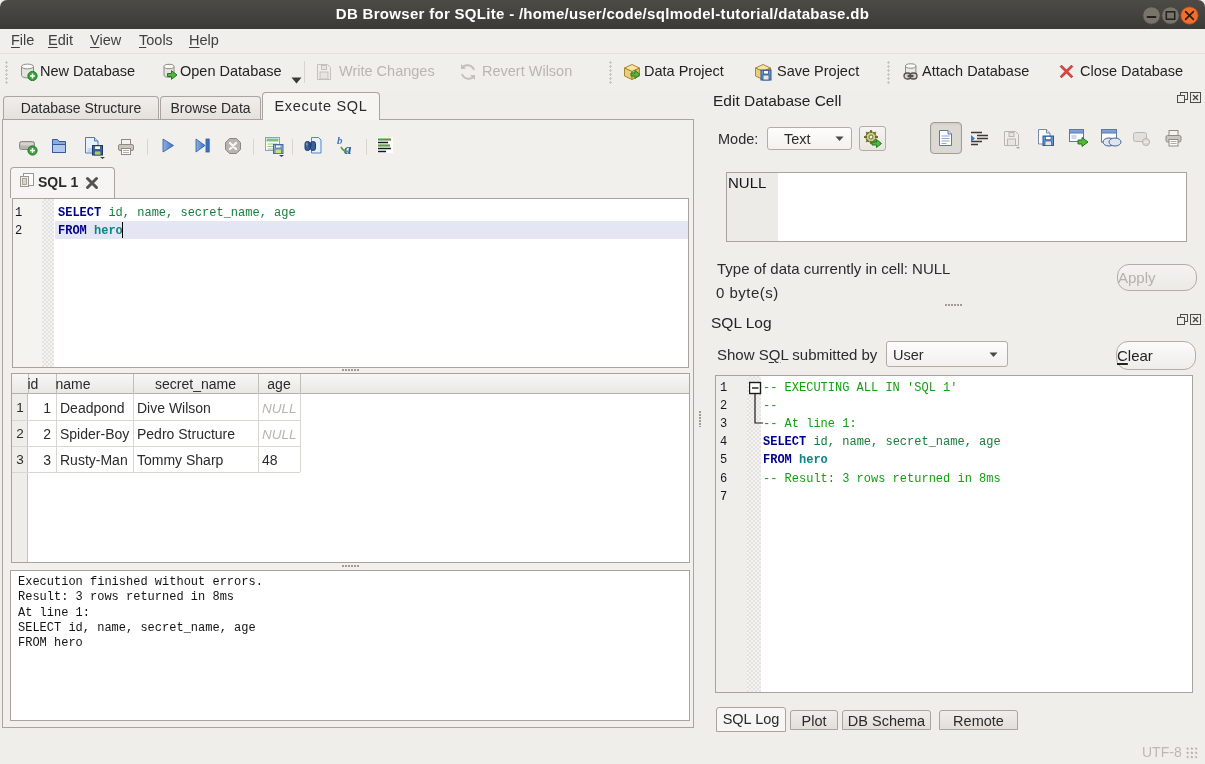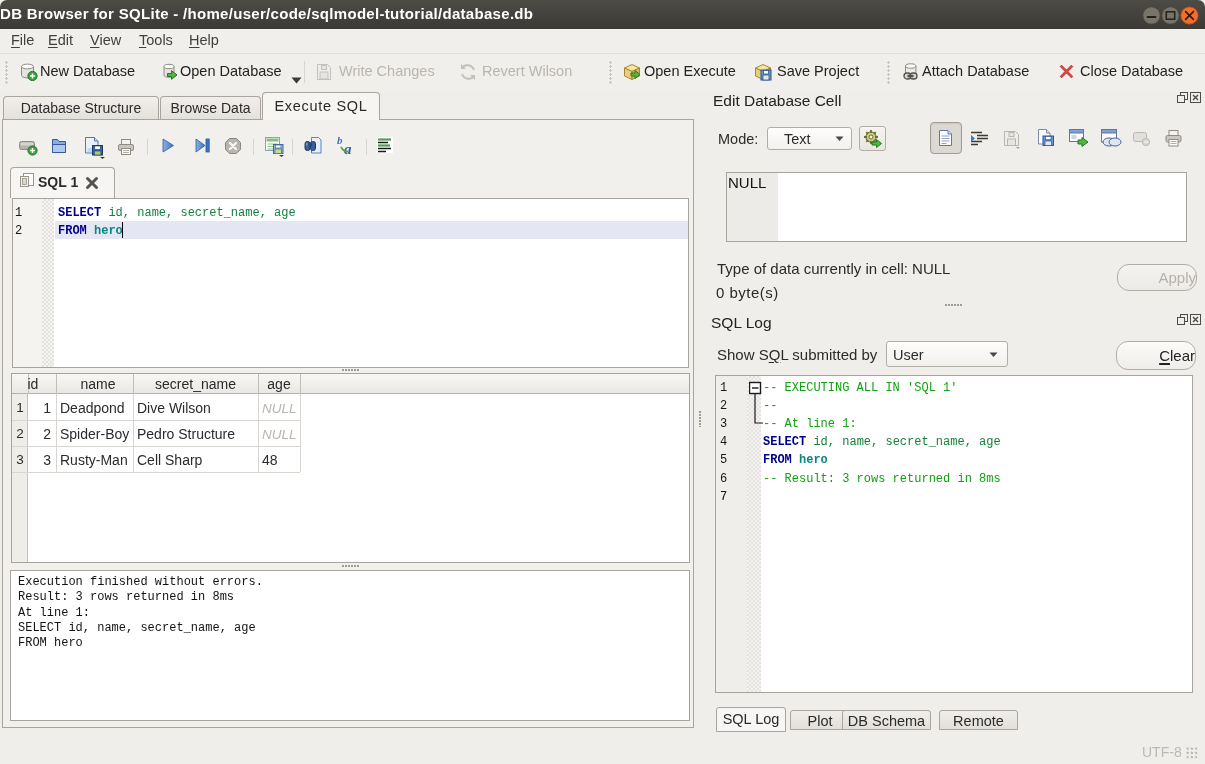--- a/index.html
+++ b/index.html
@@ -1,19 +1,19 @@
 <!DOCTYPE html>
 <html><head><meta charset="utf-8"><style>
 *{margin:0;padding:0;box-sizing:border-box}
 html,body{width:1205px;height:764px;overflow:hidden}
 body{font-family:"Liberation Sans",sans-serif;background:#f0eeea;position:relative;font-size:13px;color:#2b2b2b}
 .abs{position:absolute}
 
 #titlebar{left:0;top:0;width:1205px;height:29px;background:linear-gradient(#4c4b46,#3b3a36);border-radius:7px 7px 0 0;}
-#title{width:100%;color:#fff;font-weight:bold;font-size:15px;line-height:28px;letter-spacing:0.3px}
+#title{width:100%;text-align:center;color:#fff;font-weight:bold;font-size:15px;line-height:28px;letter-spacing:0.3px}
 
 #menubar{top:29px;left:0;width:1205px;height:25px;background:#f1efec;border-bottom:1px solid #e4e1dd}
 .menuitem{top:31.5px;font-size:14.5px;color:#404040}
 .menuitem u{text-decoration-thickness:1px;text-underline-offset:2px}
 
 #toolbar{top:54px;left:0;width:1205px;height:37px;background:#f1efec}
 .tbtxt{top:62.5px;font-size:14.5px;color:#232323;white-space:nowrap}
 .tbtxt.dis{color:#b9b5af}
 .grip{top:61px;width:4px;height:24px;background-image:radial-gradient(circle at 1.5px 1.5px,#c9c5bf 1px,transparent 1.2px);background-size:4px 4px}
 .tsep{top:61px;width:1px;height:22px;background:#d8d4cf}
@@ -26,21 +26,21 @@
 
 .cm{font-family:"Liberation Mono",monospace;font-size:12px;white-space:pre}
 .kw{color:#00008e;font-weight:bold}
 .idf{color:#15803d}
 .tbl{color:#0e8585;font-weight:bold}
 .cmt{color:#13a113}
 body{--x:0}
 
 .docktitle{font-size:15.5px;color:#232323}
 .sel{border:1px solid #b2ada6;border-radius:3px;background:linear-gradient(#fdfdfc,#f3f1ee);font-size:14.5px}
-.btn{border:1px solid #b2ada6;border-radius:12px;background:linear-gradient(#fcfbfa,#efedea);text-align:right;font-size:15px}
+.btn{border:1px solid #b2ada6;border-radius:12px;background:linear-gradient(#fcfbfa,#efedea);text-align:left;font-size:15px}
 .checker{background-image:conic-gradient(#e5e3e0 25%,#f4f3f1 0 50%,#e5e3e0 0 75%,#f4f3f1 0);background-size:4px 4px}
 
 .btab{top:710px;height:20px;background:linear-gradient(#f0eeeb,#e2dfda);border:1px solid #a9a49d;border-radius:3px 3px 0 0;text-align:center;font-size:14.5px;line-height:20px}
 .btab.active{top:707px;height:25px;background:#f7f6f4;line-height:23px}
 </style></head>
 <body>
 <div class="abs" id="titlebar">
     <div id="title">DB Browser for SQLite - /home/user/code/sqlmodel-tutorial/database.db</div>
   </div>
 
@@ -59,21 +59,21 @@
 <div class="abs menuitem" style="left:139px"><u>T</u>ools</div>
 <div class="abs menuitem" style="left:189px"><u>H</u>elp</div>
 <div class="abs" id="toolbar"></div>
 <div class="abs grip" style="left:5px"></div>
 <div class="abs tbtxt" style="left:40px">New Database</div>
 <div class="abs tbtxt" style="left:180px">Open Database</div>
 <div class="abs tbtxt dis" style="left:339px">Write Changes</div>
 <div class="abs tbtxt dis" style="left:482px">Revert Wilson</div>
 <div class="abs tsep" style="left:304px"></div>
 <div class="abs grip" style="left:609px"></div>
-<div class="abs tbtxt" style="left:644px">Open Execute</div>
+<div class="abs tbtxt" style="left:644px">Data Project</div>
 <div class="abs tbtxt" style="left:777px">Save Project</div>
 <div class="abs grip" style="left:887px"></div>
 <div class="abs tbtxt" style="left:922px">Attach Database</div>
 <div class="abs tbtxt" style="left:1080px">Close Database</div>
 <svg class="abs" style="left:19px;top:63px" width="19" height="18" viewBox="0 0 19 18">
  <path d="M2.5 3.5 v9 a6 2.4 0 0 0 12 0 v-9" fill="#e6e4e0" stroke="#8f8b84"></path>
  <ellipse cx="8.5" cy="3.5" rx="6" ry="2.4" fill="#fbfbfa" stroke="#8f8b84"></ellipse>
  <circle cx="13.5" cy="13" r="4.6" fill="#3aa33a" stroke="#1d7a1d"></circle>
     <path d="M13.5 10.6 v4.8 M11.1 13 h4.8" stroke="#fff" stroke-width="1.5"></path>
 </svg>
@@ -222,21 +222,21 @@
 
 <div class="abs wframe" style="left:11px;top:373px;width:679px;height:190px"></div>
 <div class="abs" style="left:12px;top:374px;width:677px;height:20px;background:linear-gradient(#f8f7f5,#eae8e4);border-bottom:1px solid #b5b1aa"></div>
 <div class="abs" style="left:12px;top:394px;width:16px;height:168px;background:#efedea;border-right:1px solid #c5c1bb"></div>
 <div class="abs" style="left:27.5px;top:374px;width:1px;height:20px;background:#c2beb8"></div>
 <div class="abs" style="left:55.5px;top:374px;width:1px;height:20px;background:#c2beb8"></div>
 <div class="abs" style="left:132.5px;top:374px;width:1px;height:20px;background:#c2beb8"></div>
 <div class="abs" style="left:258px;top:374px;width:1px;height:20px;background:#c2beb8"></div>
 <div class="abs" style="left:299.5px;top:374px;width:1px;height:20px;background:#c2beb8"></div>
 <div class="abs" style="left:27.5px;top:376px;width:28px;font-size:14px">id</div>
-<div class="abs" style="left:55.5px;top:376px;width:60px;text-align:right;font-size:14px">name</div>
+<div class="abs" style="left:55.5px;top:376px;width:60px;text-align:left;font-size:14px">name</div>
 <div class="abs" style="left:132.5px;top:376px;width:126px;text-align:center;font-size:14px">secret_name</div>
 <div class="abs" style="left:258px;top:376px;width:42px;text-align:center;font-size:14px">age</div>
 
 <div class="abs" style="left:12px;top:419.5px;width:288px;height:1px;background:#d9d6d1"></div>
 <div class="abs" style="left:12px;top:445.5px;width:288px;height:1px;background:#d9d6d1"></div>
 <div class="abs" style="left:12px;top:471.5px;width:288px;height:1px;background:#d9d6d1"></div>
 <div class="abs" style="left:55.5px;top:394px;width:1px;height:78px;background:#d9d6d1"></div>
 <div class="abs" style="left:132.5px;top:394px;width:1px;height:78px;background:#d9d6d1"></div>
 <div class="abs" style="left:258px;top:394px;width:1px;height:78px;background:#d9d6d1"></div>
 <div class="abs" style="left:299.5px;top:394px;width:1px;height:78px;background:#d9d6d1"></div>
@@ -244,21 +244,21 @@
 <div class="abs" style="left:12px;top:426px;width:16px;text-align:center;font-size:13.5px">2</div>
 <div class="abs" style="left:12px;top:452px;width:16px;text-align:center;font-size:13.5px">3</div>
 <div class="abs" style="left:28px;top:400px;width:23px;text-align:right;font-size:14px">1</div>
 <div class="abs" style="left:28px;top:426px;width:23px;text-align:right;font-size:14px">2</div>
 <div class="abs" style="left:28px;top:452px;width:23px;text-align:right;font-size:14px">3</div>
 <div class="abs" style="left:60px;top:400px;font-size:14px">Deadpond</div>
 <div class="abs" style="left:60px;top:426px;font-size:14px">Spider-Boy</div>
 <div class="abs" style="left:60px;top:452px;font-size:14px">Rusty-Man</div>
 <div class="abs" style="left:137px;top:400px;font-size:14px">Dive Wilson</div>
 <div class="abs" style="left:137px;top:426px;font-size:14px">Pedro Structure</div>
-<div class="abs" style="left:137px;top:452px;font-size:14px">Cell Sharp</div>
+<div class="abs" style="left:137px;top:452px;font-size:14px">Tommy Sharp</div>
 <div class="abs" style="left:262px;top:400.5px;font-style:italic;color:#b9b6b1;font-size:13.5px">NULL</div>
 <div class="abs" style="left:262px;top:426.5px;font-style:italic;color:#b9b6b1;font-size:13.5px">NULL</div>
 <div class="abs" style="left:262px;top:452px;font-size:14px">48</div>
 
 <div class="abs wframe" style="left:10px;top:570px;width:680px;height:151px"></div>
 <div class="abs cm" style="left:18px;top:575px;line-height:15.3px;color:#131313">Execution finished without errors.
 Result: 3 rows returned in 8ms
 At line 1:
 SELECT id, name, secret_name, age
 FROM hero</div>
@@ -374,18 +374,18 @@
  <path d="M3 7 h6.5" stroke="#1a1a1a" stroke-width="1.4"></path>
 </svg>
 <div class="abs cm" style="left:763px;top:378.5px;line-height:18.2px"><span class="cmt">-- EXECUTING ALL IN 'SQL 1'
 --
 -- At line 1:</span>
 <span class="kw">SELECT</span> <span class="idf">id, name, secret_name, age</span>
 <span class="kw">FROM</span> <span class="tbl">hero</span>
 <span class="cmt">-- Result: 3 rows returned in 8ms</span></div>
 
 <div class="abs btab active" style="left:716px;width:70px">SQL Log</div>
-<div class="abs btab" style="left:790px;width:60px">Plot</div>
+<div class="abs btab" style="left:790px;width:48px">Plot</div>
 <div class="abs btab" style="left:842px;width:89px">DB Schema</div>
 <div class="abs btab" style="left:939px;width:79px">Remote</div>
 
 <div class="abs" style="left:1142px;top:744px;font-size:14px;color:#bcb8b2">UTF-8</div>
 <div class="abs" style="left:1186px;top:747px;width:13px;height:13px;background-image:radial-gradient(circle at 1.5px 1.5px,#b5b1aa 1px,transparent 1.2px);background-size:4.3px 4.3px"></div>
 
 </body></html>

